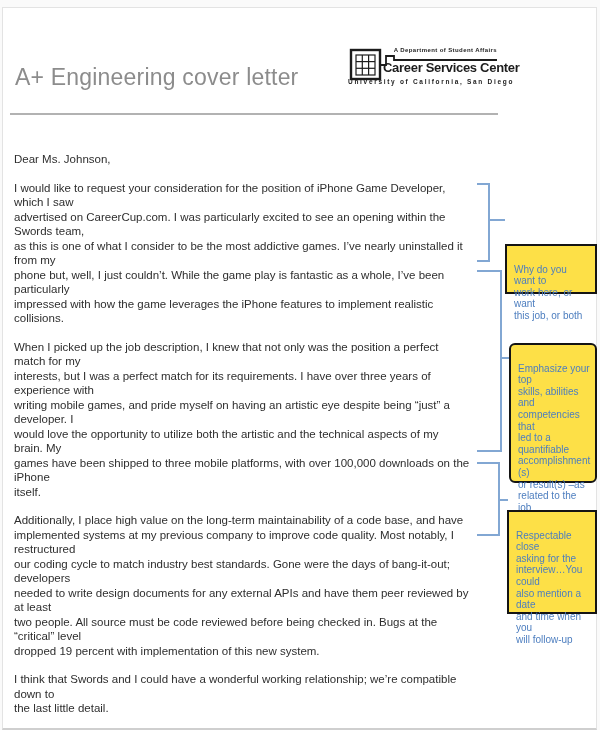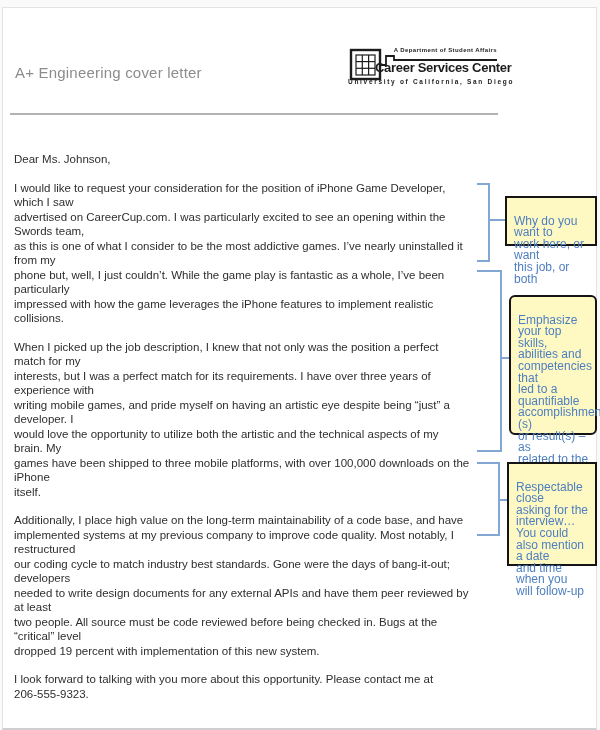--- a/index.html
+++ b/index.html
@@ -5,56 +5,56 @@
   html,body { margin:0; padding:0; }
   body {
     width:600px; height:730px; position:relative; overflow:hidden;
     background:#fafafa; font-family:"Liberation Sans", sans-serif;
   }
   .page-frame {
     position:absolute; left:2px; top:7px; width:593px; height:720px;
     background:#ffffff; border:1px solid #e3e3e3; border-bottom:2px solid #cfcfcf;
   }
   .doc-title {
-    position:absolute; left:15px; top:64px; font-size:15px; color:#8c8c8c;
+    position:absolute; left:15px; top:64px; font-size:23px; color:#8c8c8c;
     font-weight:400; letter-spacing:0.2px;
   }
   
   .logo { position:absolute; left:348px; top:44px; width:150px; height:46px; color:#1c1c1c; }
   .logo svg { position:absolute; left:0; top:0; }
   .logo-dept {
     position:absolute; right:1px; top:3px; font-size:6px; font-weight:bold;
     letter-spacing:0.4px; white-space:nowrap;
   }
   .logo-name {
     position:absolute; left:27px; top:16px; font-size:13px; font-weight:bold;
-    letter-spacing:-0.3px; white-space:nowrap;
+    letter-spacing:-0.3px; white-space:nowrap;padding-left:8px;
   }
   .logo-univ {
     position:absolute; left:0px; top:34px; font-size:6.5px; font-weight:bold;
     letter-spacing:1.7px; white-space:nowrap;
   }
   .header-rule { position:absolute; left:10px; top:113px; width:488px; height:2px; background:#b2b2b2; }
 
   
   .letter {
     position:absolute; left:14px; top:152px; width:468px;
     font-size:11.5px; line-height:14.5px; color:#2e2e2e;
   }
   .letter p { margin:0 12px 14px 0; white-space:pre-line; }
 
   
   .bracket { position:absolute; border:2px solid #82a7d3; border-left:none; }
   .connector { position:absolute; border-top:2px solid #82a7d3; height:0; }
 
   
   .callout {
-    position:absolute; background:#fef9c3; border:2px solid #141414;
-    color:#4d7ebf; font-size:12px; line-height:11.6px;
-    padding:6px 5px 4px 7px; box-sizing:border-box; white-space:pre-line;
+    position:absolute; background:#fde047; border:2px solid #141414;
+    color:#4d7ebf; font-size:10px; line-height:11.6px;
+    padding:6px 5px 4px 7px; box-sizing:border-box; white-space:pre-line;margin-top:48px;
   }
   .callout .italic-part { display:block; font-style:italic; }
 </style>
 </head>
 <body>
 
 <div class="page-frame"></div>
 
 <div class="doc-title">A+ Engineering cover letter</div>
 
@@ -87,20 +87,22 @@
 writing mobile games, and pride myself on having an artistic eye despite being “just” a developer. I
 would love the opportunity to utilize both the artistic and the technical aspects of my brain. My
 games have been shipped to three mobile platforms, with over 100,000 downloads on the iPhone
 itself.</p>
   <p>Additionally, I place high value on the long-term maintainability of a code base, and have
 implemented systems at my previous company to improve code quality.  Most notably, I restructured
 our coding cycle to match industry best standards.  Gone were the days of bang-it-out; developers
 needed to write design documents for any external APIs and have them peer reviewed by at least
 two people. All source must be code reviewed before being checked in.  Bugs at the “critical” level
 dropped 19 percent with implementation of this new system.</p>
+  <p>I think that Swords and I could have a wonderful working relationship; we’re compatible down to
+the last little detail.</p>
   <p>I look forward to talking with you more about this opportunity.  Please contact me at
 206-555-9323.</p>
 
 </div>
 
 <div class="bracket" style="left:477px; top:183px; width:11px; height:75px;"></div>
 <div class="connector" style="left:488px; top:219px; width:17px;"></div>
 
 <div class="bracket" style="left:477px; top:270px; width:23px; height:178px;"></div>
 <div class="connector" style="left:500px; top:357px; width:10px;"></div>

